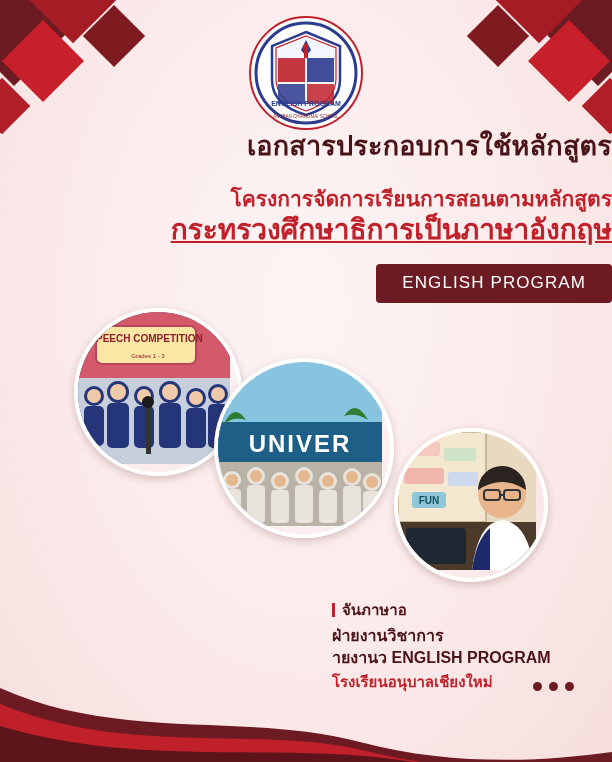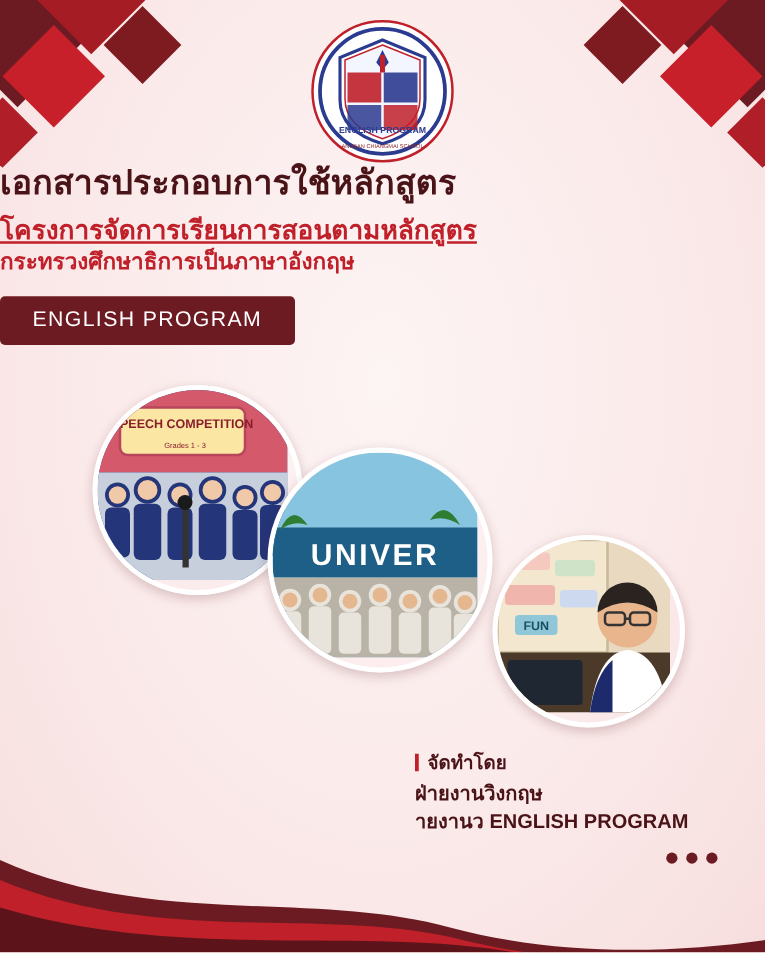--- a/index.html
+++ b/index.html
@@ -54,42 +54,42 @@
     width: 118px;
     height: 118px;
   }
 
   
   .title-block {
     position: absolute;
     left: 0;
     top: 130px;
     width: 612px;
-    text-align: left;
+    text-align: right;
   }
   .title-main {
     font-size: 27px;
     font-weight: bold;
     color: #4a1317;
     letter-spacing: 0.2px;
     line-height: 1.25;
   }
   .title-sub1 {
-    margin-top: 7px;
+    margin-top: 21px;
     font-size: 21px;
+    font-weight: bold;
+    color: #c0202a;
+    line-height: 1.3;
+  }
+  .title-sub2 {
+    font-size: 28px;
     font-weight: bold;
     color: #c0202a;
     line-height: 1.3;
     text-decoration: underline;
-  }
-  .title-sub2 {
-    font-size: 18px;
-    font-weight: bold;
-    color: #c0202a;
-    line-height: 1.3;
   }
   .ep-badge {
     display: inline-block;
     margin-top: 16px;
     padding: 9px 26px 10px 26px;
     background: #6d1b22;
     color: #ffffff;
     font-size: 17px;
     letter-spacing: 1.1px;
     border-radius: 4px;
@@ -289,24 +289,25 @@
         <circle cx="86" cy="114" r="6"></circle>
           <circle cx="110" cy="119" r="6"></circle>
           <circle cx="134" cy="115" r="6"></circle>
         <circle cx="154" cy="120" r="6"></circle>
       </g>
     </svg>
   </div>
 
   <div class="credits">
     <div class="credit-line1">
-      <span class="credit-bar"></span><span>จัดทำโดย</span>
+      <span class="credit-bar"></span><span>จันภาษาอ</span>
     </div>
-    <div class="credit-line2">ฝ่ายงานวิงกฤษ</div>
+    <div class="credit-line2">ฝ่ายงานวิชาการ</div>
     <div class="credit-line3">ายงานว ENGLISH PROGRAM</div>
+    <div class="credit-line4">โรงเรียนอนุบาลเชียงใหม่</div>
     <div class="dots">
       <span class="dot"></span>
       <span class="dot"></span>
       <span class="dot"></span>
     </div>
   </div>
 
 </div>
 
 </body></html>

